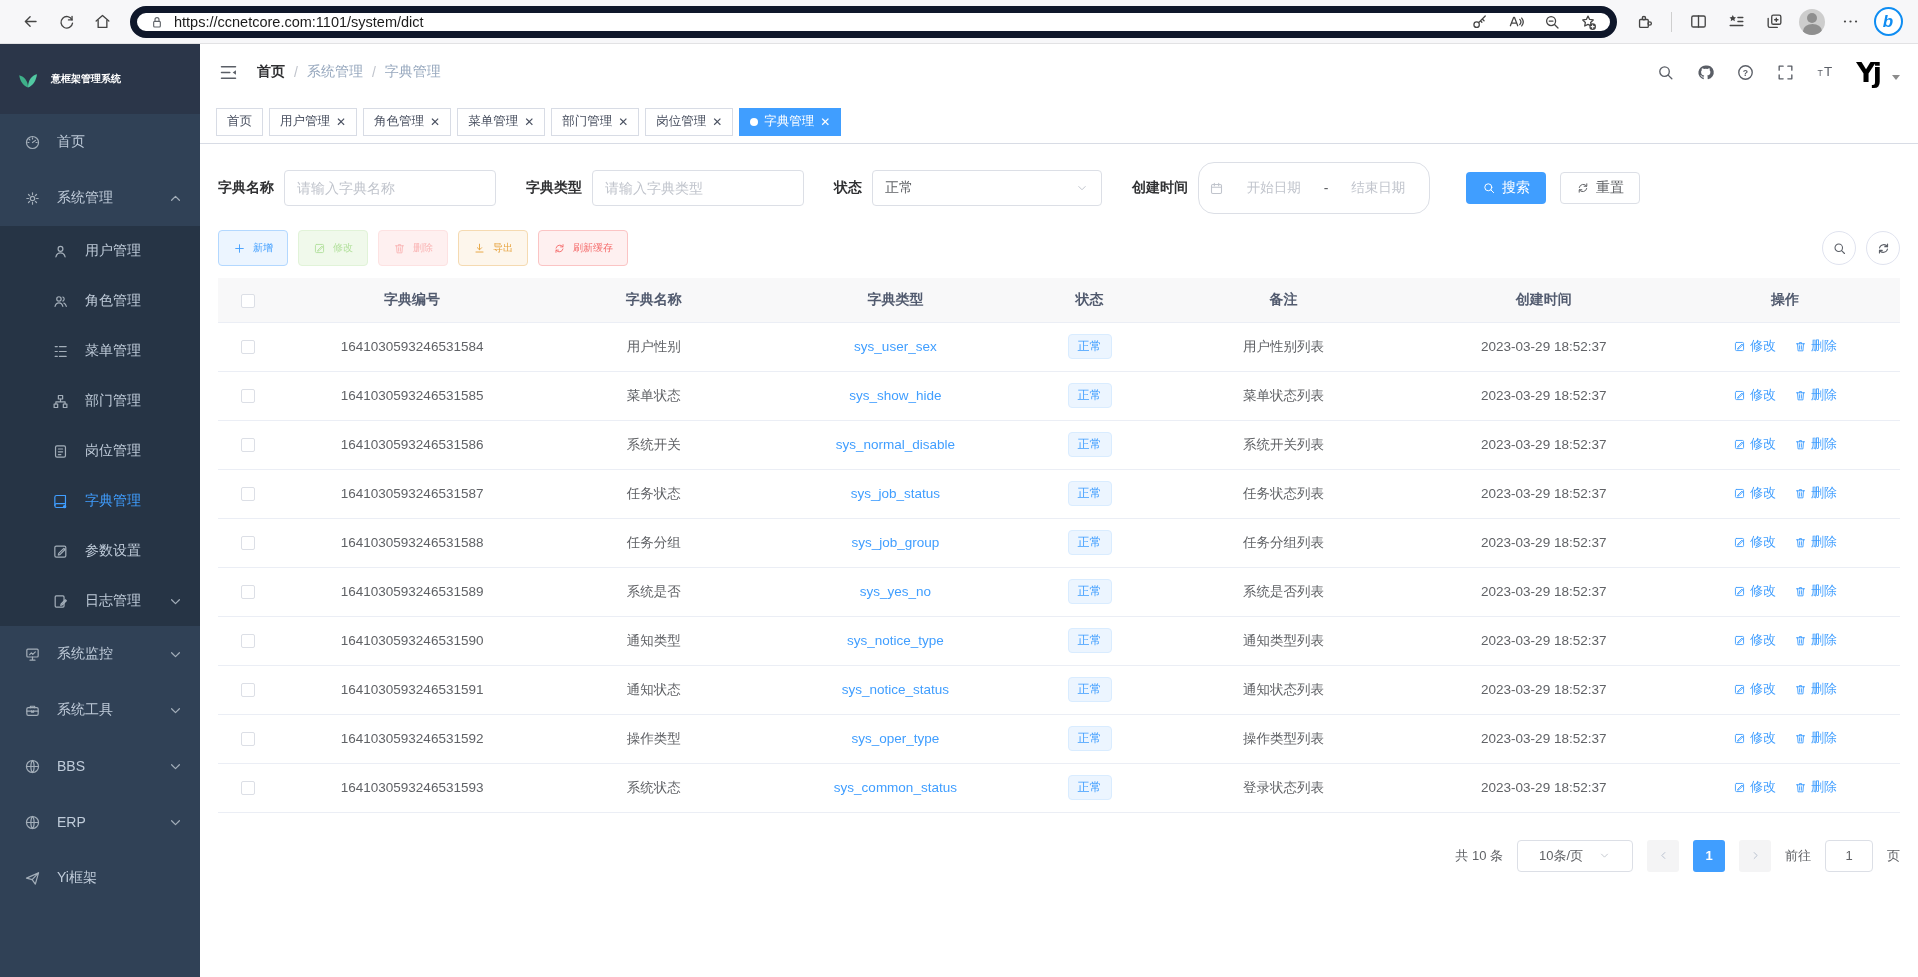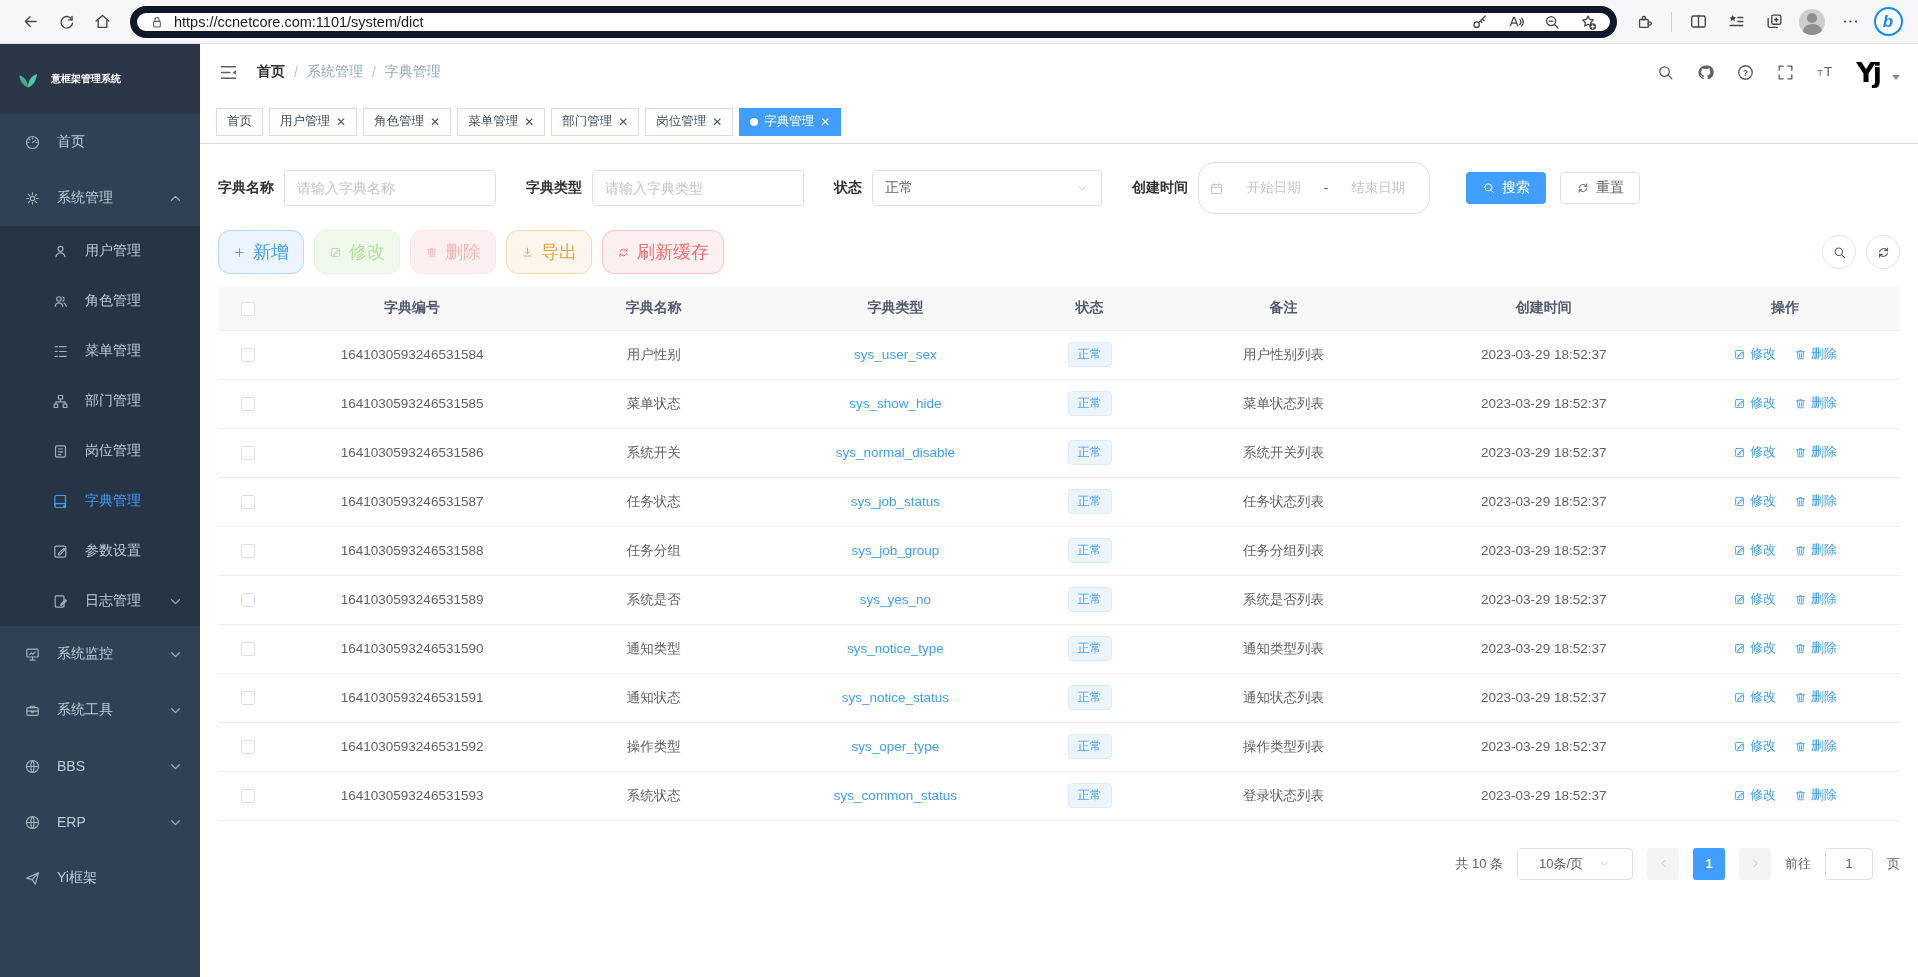--- a/index.html
+++ b/index.html
@@ -86,21 +86,21 @@
   .f-date .icon { color:#c0c4cc; font-size:15px; }
   .f-date .ph { color:#c0c4cc; flex:1; text-align:center; font-size:13.5px; }
   .f-date .sep { color:#606266; }
   .btn { height:32px; border-radius:4px; padding:0 15px; display:inline-flex; align-items:center;
     gap:6px; font-size:14px; cursor:pointer; border:1px solid transparent; white-space:nowrap; }
   .btn .icon { font-size:14px; }
   .btn-search { background:#409eff; color:#fff; margin-left:6px; }
   .btn-reset { background:#fff; color:#606266; border-color:#dcdfe6; margin-left:14px; }
 
   .toolbar { display:flex; align-items:center; gap:10px; margin-bottom:12px; }
-  .tb-btn { height:44px; border-radius:12px; padding:0 14px; font-size:18px;
+  .tb-btn { height:36px; border-radius:4px; padding:0 14px; font-size:10px;
     display:inline-flex; align-items:center; gap:7px; cursor:pointer; border:1px solid; }
   .tb-btn .icon { font-size:13px; }
   .tb-add    { color:#409eff; background:#ecf5ff; border-color:#b3d8ff; }
   .tb-edit   { color:#b3e19d; background:#f0f9eb; border-color:#e1f3d8; }
   .tb-del    { color:#fab6b6; background:#fef0f0; border-color:#fde2e2; }
   .tb-export { color:#e6a23c; background:#fdf6ec; border-color:#f5dab1; }
   .tb-cache  { color:#f56c6c; background:#fef0f0; border-color:#fbc4c4; }
   .tb-right { margin-left:auto; display:flex; gap:10px; }
   .circle-btn { width:34px; height:34px; border-radius:50%; background:#fff; border:1px solid #e0e3ef;
     color:#5a5e66; display:flex; align-items:center; justify-content:center; font-size:15px; cursor:pointer; }

